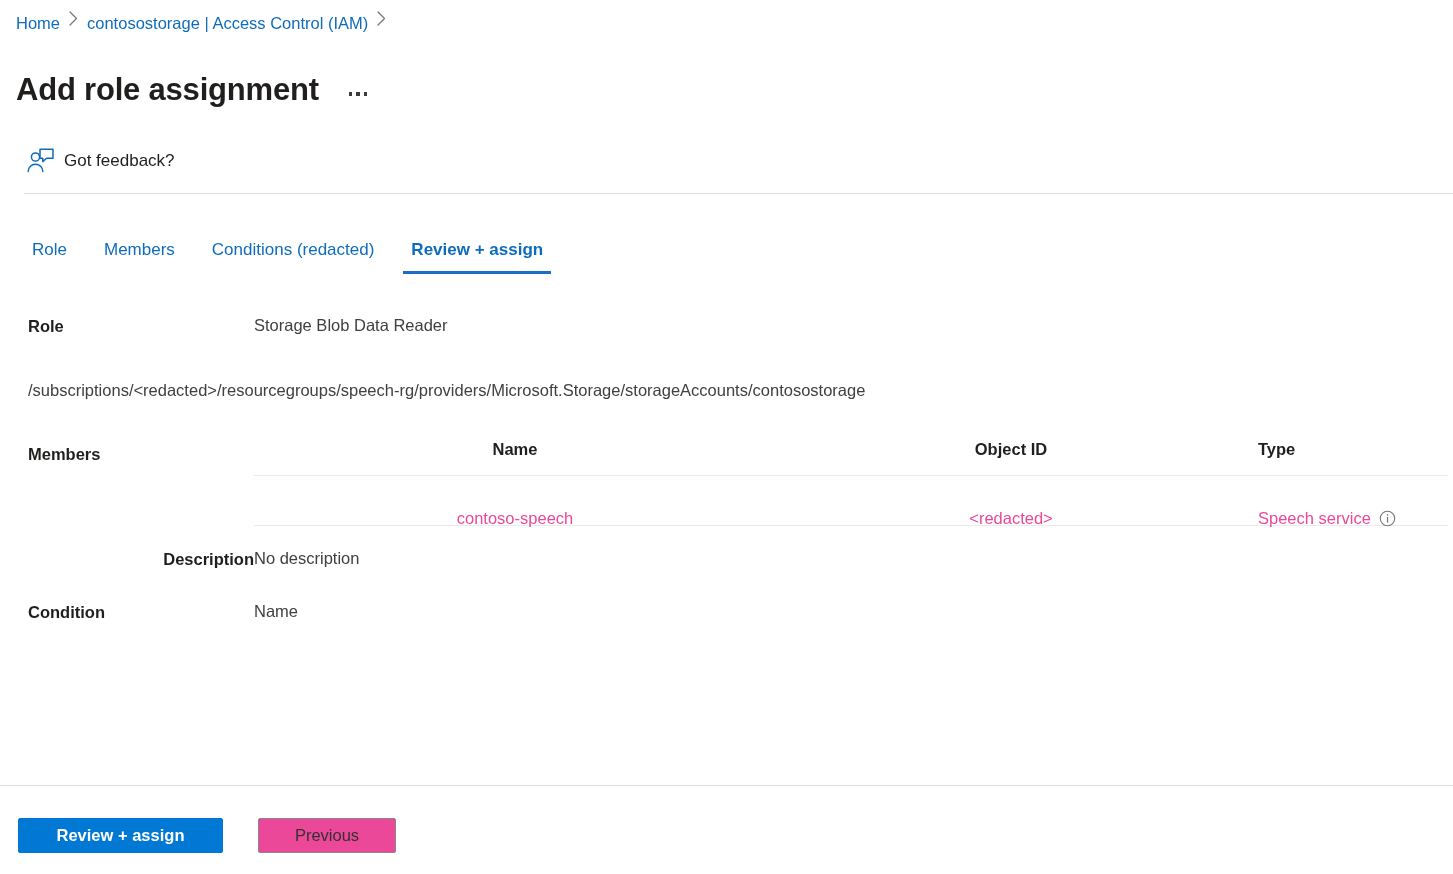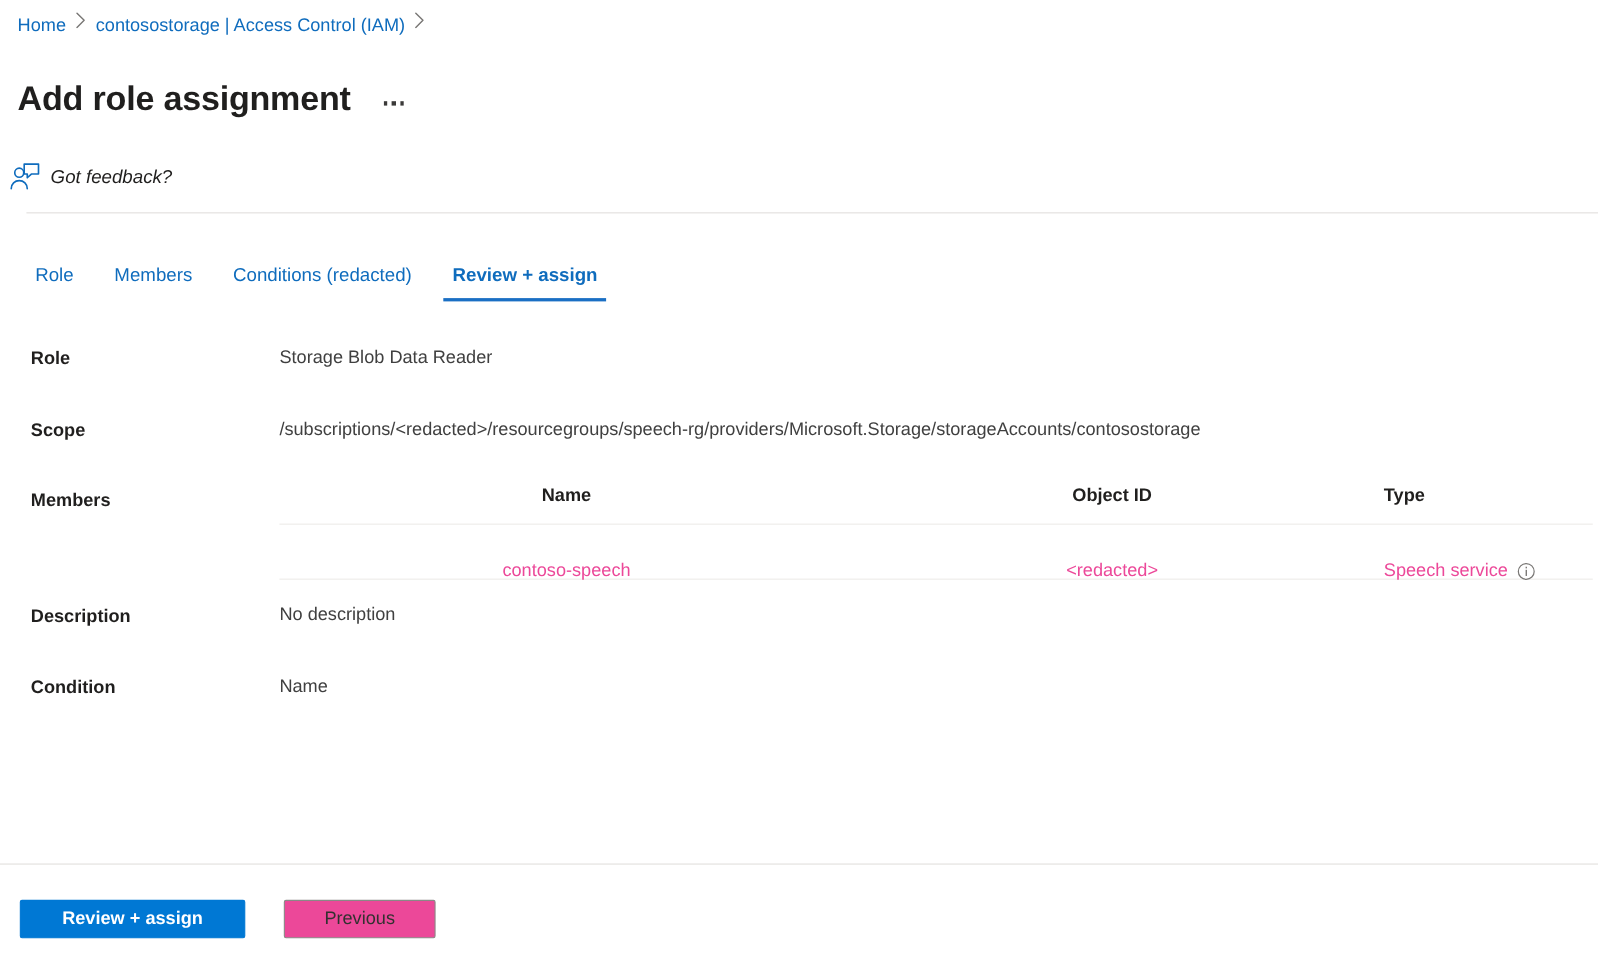--- a/index.html
+++ b/index.html
@@ -72,26 +72,25 @@
   .ellipsis-menu span {
     width: 3.5px;
     height: 3.5px;
     background: #3b3a39;
     display: block;
   }
 
   
   .feedback-row {
     position: absolute;
-    left: 8px;
+    left: 26px;
     top: 146px;
     display: flex;
     align-items: center;
     cursor: pointer;
-    font-style: italic;
   }
   .feedback-icon {
     width: 32px;
     height: 30px;
     display: flex;
     align-items: center;
     justify-content: flex-start;
   }
   .feedback-label {
     font-size: 17px;
@@ -164,21 +163,21 @@
   }
   .row-value {
     font-size: 16.5px;
     color: #404040;
     line-height: 22px;
     white-space: nowrap;
   }
   .row-role   { margin-bottom: 42px; }
   .row-scope  { margin-bottom: 41px; }
   .row-members{ margin-bottom: 21px; }
-  .row-desc   { margin-bottom: 42px; }
+  .row-desc   { margin-bottom: 30px; text-align: right; }
 
   
   .members-table {
     flex: 1;
     margin-top: -2px;
   }
   .mt-head, .mt-row {
     display: flex;
     align-items: center;
     text-align: center;
@@ -313,21 +312,20 @@
 </div>
 
 <div class="summary">
 
   <div class="row row-role">
     <div class="row-label">Role</div>
     <div class="row-value">Storage Blob Data Reader</div>
   </div>
 
   <div class="row row-scope">
-    <div class="row-label">Scope</div>
     <div class="row-value">/subscriptions/&lt;redacted&gt;/resourcegroups/speech-rg/providers/Microsoft.Storage/storageAccounts/contosostorage</div>
   </div>
 
   <div class="row row-members">
     <div class="row-label">Members</div>
     <div class="members-table">
       <div class="mt-head">
         <div class="mt-c-name">Name</div>
         <div class="mt-c-oid">Object ID</div>
         <div class="mt-c-type">Type</div>

